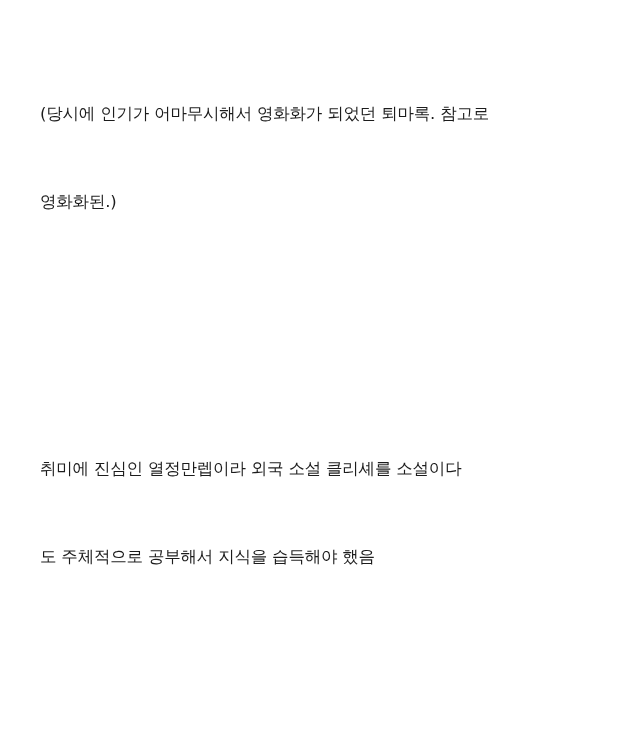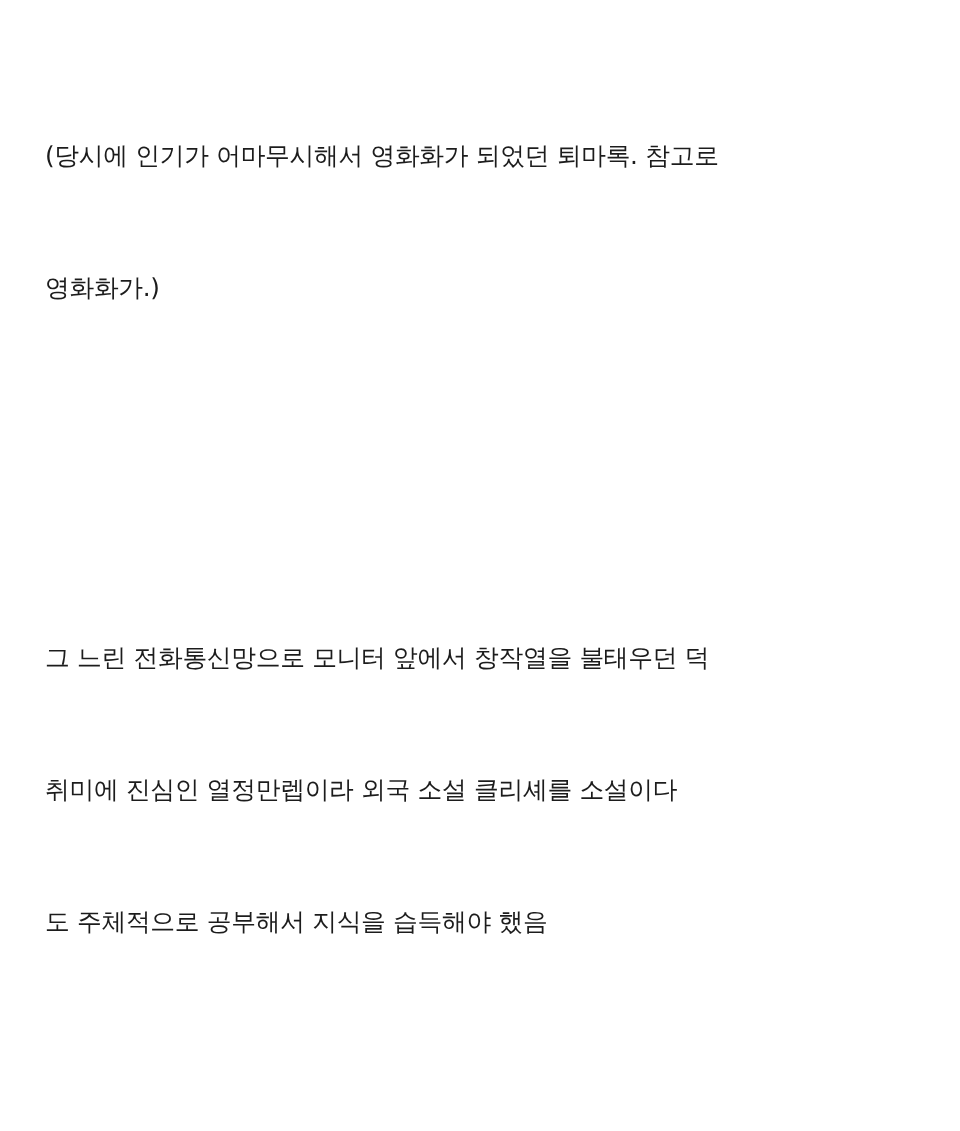--- a/index.html
+++ b/index.html
@@ -24,38 +24,37 @@
   }
   .para {
     font-size: 16.5px;
     line-height: 1.78;
     letter-spacing: -0.2px;
     color: #1c1c1c;
     white-space: pre-wrap;
     word-break: keep-all;
   }
   .block {
-    margin: 8px;
+    margin: 18px;
   }
   .gap-large { height: 84px; }
   .line {
     display: block;
   }
 </style>
 </head>
 <body>
 
 <div class="page">
 
   <div class="para block">
     <span class="line">(당시에 인기가 어마무시해서 영화화가 되었던 퇴마록. 참고로</span>
-    <span class="line">영화화가.)</span>
+    <span class="line">영화화된.)</span>
   </div>
 
   <div class="gap-large"></div>
 
   <div class="para block">
-    <span class="line">그 느린 전화통신망으로 모니터 앞에서 창작열을 불태우던 덕</span>
     <span class="line">취미에 진심인 열정만렙이라 외국 소설 클리셰를 소설이다</span>
     <span class="line">도 주체적으로 공부해서 지식을 습득해야 했음</span>
   </div>
 
 </div>
 
 </body></html>

